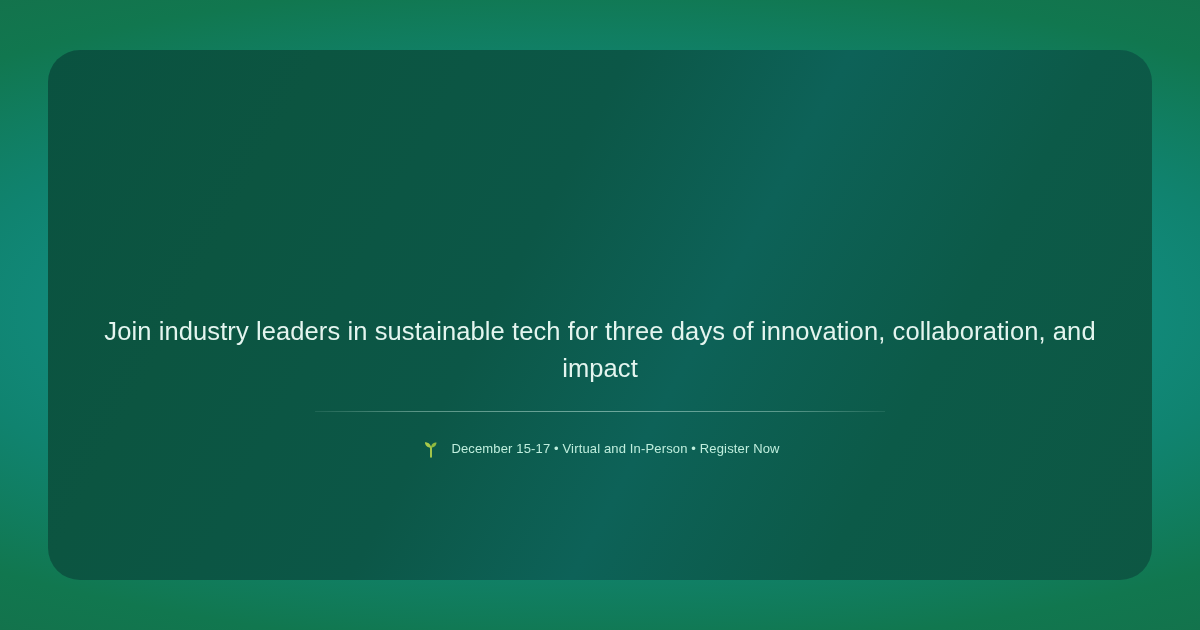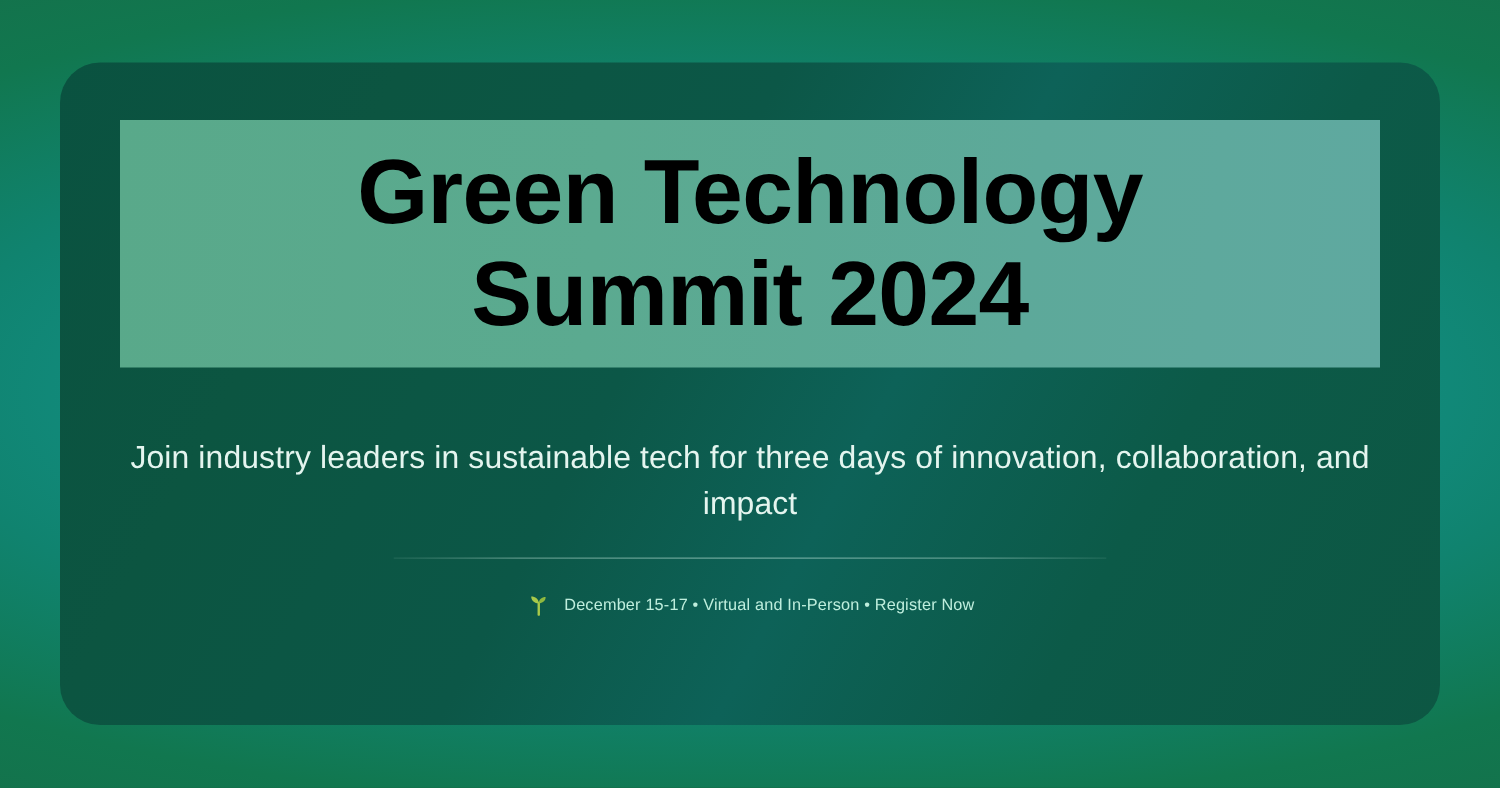--- a/index.html
+++ b/index.html
@@ -81,21 +81,21 @@
     left: 0;
     top: 244px;
     width: 1104px;
     height: 286px;
     display: flex;
     flex-direction: column;
     align-items: center;
   }
 
   #subtitle {
-    margin-top: 54px;
+    margin-top: 19px;
     width: 1010px;
     text-align: center;
     font-size: 25.5px;
     line-height: 1.46;
     font-weight: 400;
     color: #e4f5ef;
     letter-spacing: 0.1px;
   }
 
   #divider {
@@ -129,26 +129,20 @@
     flex: 0 0 auto;
   }
 </style>
 </head>
 <body>
 
 <div id="poster">
 
   <div id="card">
 
-    <div id="title-band">
-      <div id="title-text">
-        <span>Green Technology</span><br>
-        <span>Summit 2024</span>
-      </div>
-    </div>
 
     <div id="card-body">
 
       <div id="subtitle">Join industry leaders in sustainable tech for three days of innovation, collaboration, and impact</div>
 
       <div id="divider"></div>
 
       <div id="footer-line">
         <svg id="sprout-icon" viewBox="0 0 24 24" fill="none" aria-hidden="true">
           <path d="M12 21.5 L12 11.2" stroke="#a8c94a" stroke-width="2.1" stroke-linecap="round"></path>

